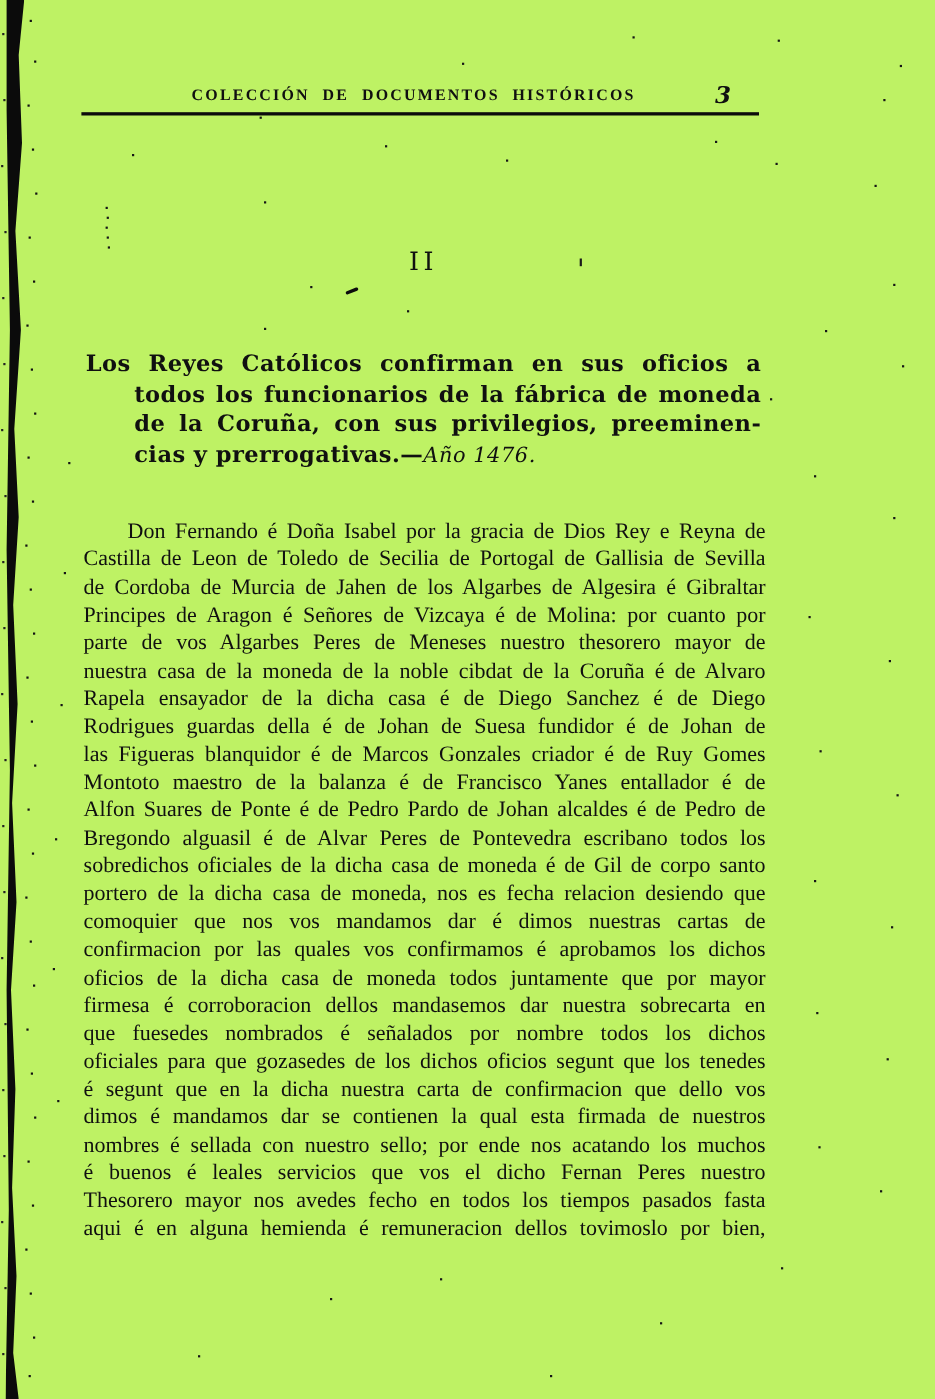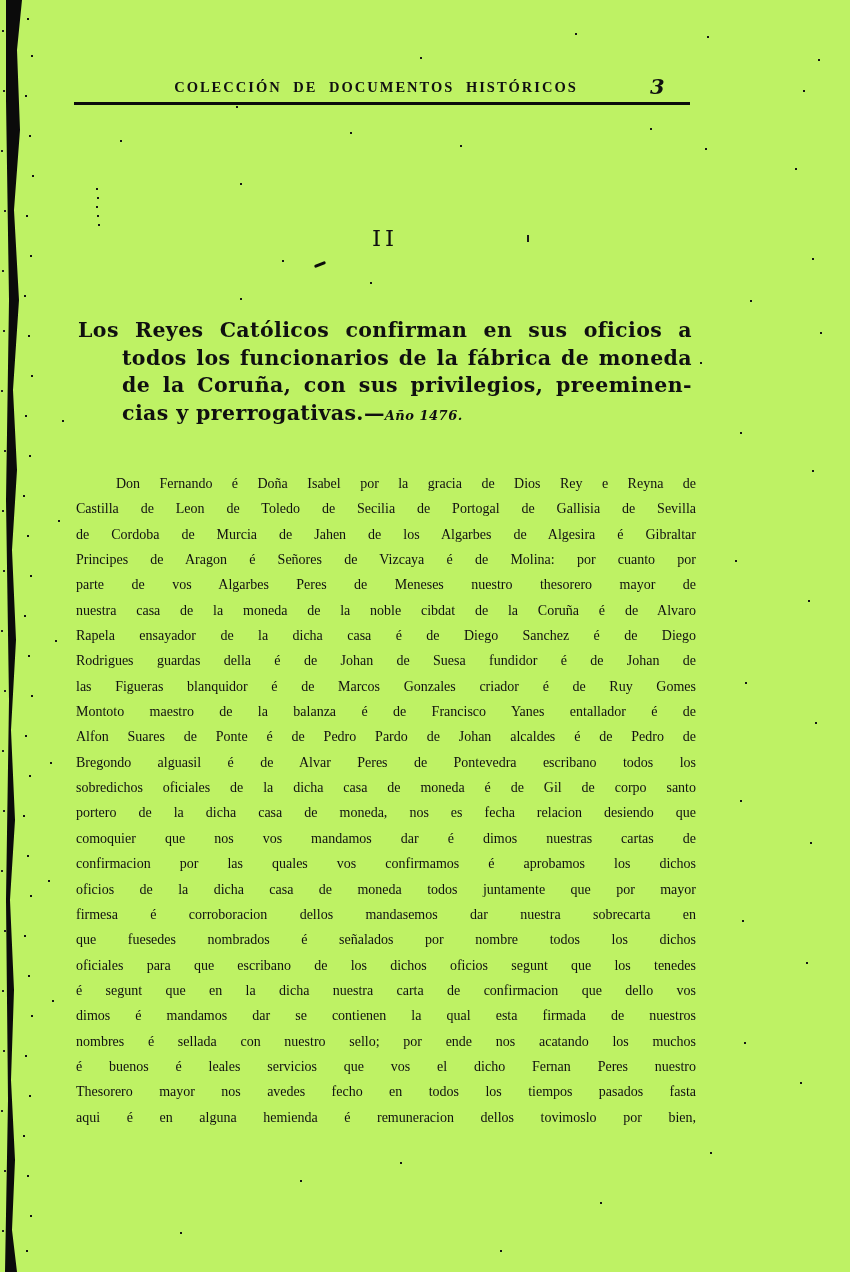--- a/index.html
+++ b/index.html
@@ -88,27 +88,27 @@
     font-weight:bold; font-size:20.5px; line-height:27.5px;
     letter-spacing:0.4px;
   }
   .title-line {
     padding-left:44px;
     text-align:justify; text-align-last:justify;
   }
   .title-line:first-child { padding-left:0; }
   .title-last { padding-left:44px; text-align:left; }
   .title-year {
-    font-style:italic; font-weight:bold; font-size:13px;
+    font-style:italic; font-weight:normal; font-size:19px;
     letter-spacing:0.5px;
   }
 
   .body-text {
     position:absolute; top:471px; left:76px; width:620px;
-    font-size:14px; line-height:25.35px;
+    font-size:20px; line-height:25.35px;
   }
   .body-line {
     text-align:justify; text-align-last:justify;
     white-space:normal;
   }
   .body-line:first-child { text-indent:40px; }
 </style>
 </head>
 <body>
 
@@ -148,21 +148,21 @@
       <div class="body-line">Montoto maestro de la balanza é de Francisco Yanes entallador é de</div>
       <div class="body-line">Alfon Suares de Ponte é de Pedro Pardo de Johan alcaldes é de Pedro de</div>
       <div class="body-line">Bregondo alguasil é de Alvar Peres de Pontevedra escribano todos los</div>
       <div class="body-line">sobredichos oficiales de la dicha casa de moneda é de Gil de corpo santo</div>
       <div class="body-line">portero de la dicha casa de moneda, nos es fecha relacion desiendo que</div>
       <div class="body-line">comoquier que nos vos mandamos dar é dimos nuestras cartas de</div>
       <div class="body-line">confirmacion por las quales vos confirmamos é aprobamos los dichos</div>
       <div class="body-line">oficios de la dicha casa de moneda todos juntamente que por mayor</div>
       <div class="body-line">firmesa é corroboracion dellos mandasemos dar nuestra sobrecarta en</div>
       <div class="body-line">que fuesedes nombrados é señalados por nombre todos los dichos</div>
-      <div class="body-line">oficiales para que escribano de los dichos oficios segunt que los tenedes</div>
+      <div class="body-line">oficiales para que gozasedes de los dichos oficios segunt que los tenedes</div>
       <div class="body-line">é segunt que en la dicha nuestra carta de confirmacion que dello vos</div>
       <div class="body-line">dimos é mandamos dar se contienen la qual esta firmada de nuestros</div>
       <div class="body-line">nombres é sellada con nuestro sello; por ende nos acatando los muchos</div>
       <div class="body-line">é buenos é leales servicios que vos el dicho Fernan Peres nuestro</div>
       <div class="body-line">Thesorero mayor nos avedes fecho en todos los tiempos pasados fasta</div>
       <div class="body-line">aqui é en alguna hemienda é remuneracion dellos tovimoslo por bien,</div>
     </div>
 
 </div>
 

